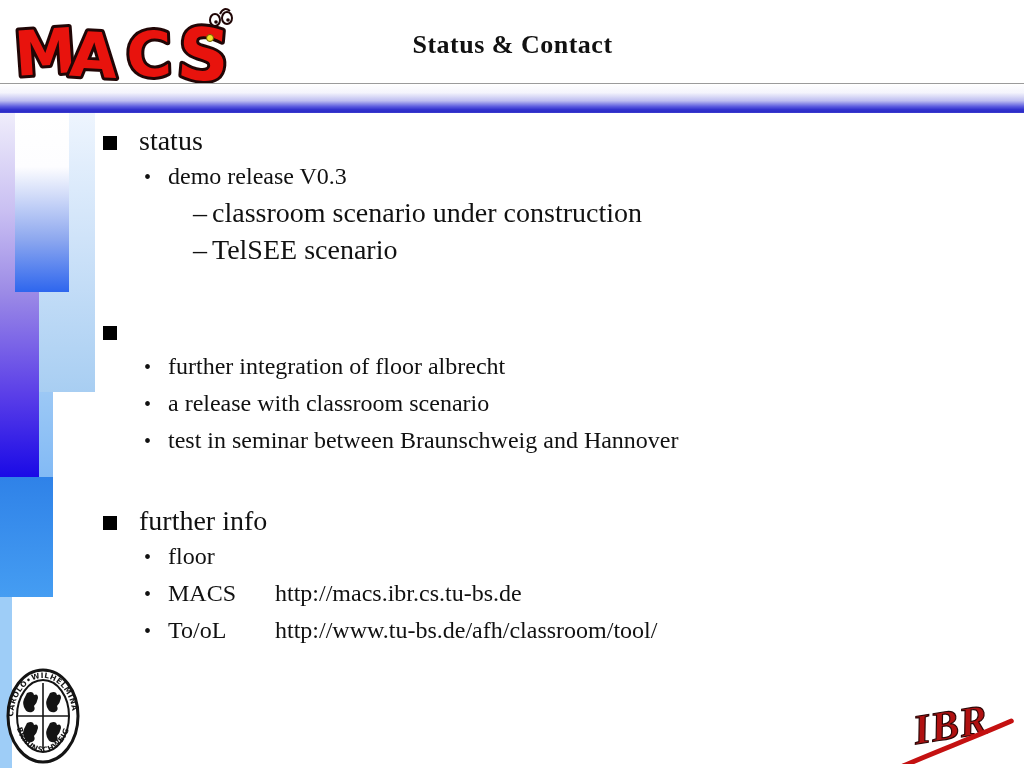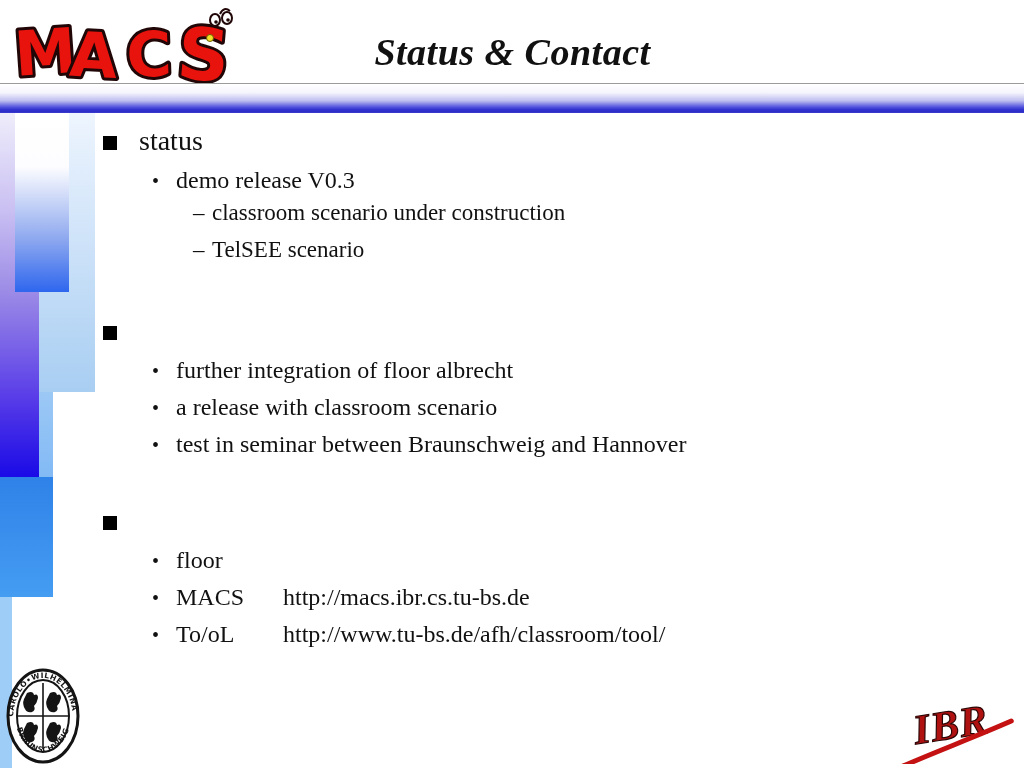--- a/index.html
+++ b/index.html
@@ -4,21 +4,21 @@
 <style>
   html,body{margin:0;padding:0;background:#888;}
   .slide{
     position:relative; width:1024px; height:768px; background:#ffffff;
     overflow:hidden; font-family:"Liberation Serif","DejaVu Serif",serif; color:#111;
   }
   
   .macs-logo{position:absolute; left:6px; top:2px; width:244px; height:82px;}
   .slide-title{
     position:absolute; left:1px; right:0; top:30px; text-align:center;
-    font-size:38px; font-weight:bold; letter-spacing:0.5px;font-style:italic;
+    font-size:26px; font-weight:bold; letter-spacing:0.5px;
   }
   .header-rule{position:absolute; left:0; top:83px; width:1024px; height:1px; background:#9b9b9b;}
   .accent-band{
     position:absolute; left:0; top:84px; width:1024px; height:29px;
     background:linear-gradient(180deg,#ffffff 0%,#f4f4fc 30%,#bdbdf0 58%,#5a5adf 78%,#3333cf 88%,#2b2bc6 97%,#4a4ad8 100%);
   }
   
   .deco{position:absolute; left:0; top:0; width:0; height:0;}
   .rect{position:absolute;}
   .rectB{left:39px; top:113px; width:56px; height:279px; z-index:1;
@@ -31,23 +31,23 @@
     background:linear-gradient(180deg,#efedfb 0%,#c9bff2 55%,#9c8be6 100%);}
   .rectC{left:0; top:292px; width:39px; height:185px; z-index:2;
     background:linear-gradient(180deg,#9c8be6 0%,#5b3fe8 55%,#1a0ae6 100%);}
   .rectD{left:0; top:477px; width:53px; height:120px; z-index:3;
     background:linear-gradient(180deg,#2f82e8 0%,#459df2 100%);}
   .rectE{left:0; top:597px; width:12px; height:171px; z-index:1; background:#9ecdf7;}
   
   .line{position:absolute; white-space:nowrap; z-index:5;}
   .h1{left:103px; font-size:28px; line-height:34px;}
   .h1 .sq{display:inline-block; width:14px; height:14px; background:#000; margin-right:22px;}
-  .l2{left:152px; font-size:24px; line-height:36px;}
+  .l2{left:144px; font-size:24px; line-height:28px;}
   .l2 .mk{display:inline-block; width:24px; font-size:20px;}
-  .l3{left:193px; font-size:23px; line-height:28px;}
+  .l3{left:193px; font-size:28px; line-height:28px;}
   .l3 .mk{display:inline-block; width:19px;}
   .lbl{display:inline-block; width:107px;}
   
   .footer-credit{
     position:absolute; left:0; right:0; top:720px; text-align:center;
     font-size:18px; z-index:5;
   }
   .seal{position:absolute; left:5px; top:667px; width:76px; height:98px; z-index:6;}
   .ibr-logo{position:absolute; right:8px; bottom:4px; width:122px; height:74px; z-index:6;}
 </style>
@@ -109,21 +109,21 @@
       <span class="mk">•</span><span>further integration of floor albrecht</span>
     </div>
     <div class="line l2" style="top:389px">
       <span class="mk">•</span><span>a release with classroom scenario</span>
     </div>
     <div class="line l2" style="top:426px">
       <span class="mk">•</span><span>test in seminar between Braunschweig and Hannover</span>
     </div>
 
     <div class="line h1" style="top:504px">
-      <span class="sq"></span>
+      <span class="sq"></span><span>further info</span>
     </div>
     <div class="line l2" style="top:542px">
       <span class="mk">•</span><span>floor</span>
     </div>
     <div class="line l2" style="top:579px">
       <span class="mk">•</span><span class="lbl">MACS</span><span>http://macs.ibr.cs.tu-bs.de</span>
     </div>
     <div class="line l2" style="top:616px">
       <span class="mk">•</span><span class="lbl">To/oL</span><span>http://www.tu-bs.de/afh/classroom/tool/</span>
     </div>

